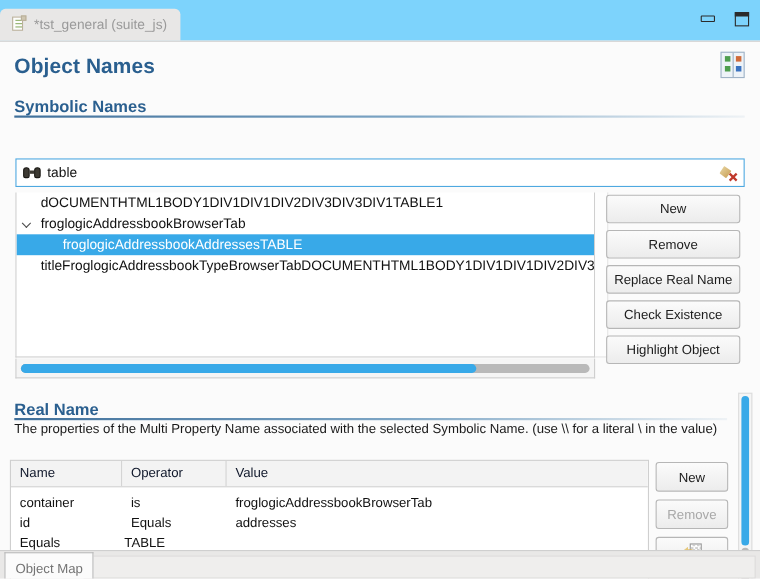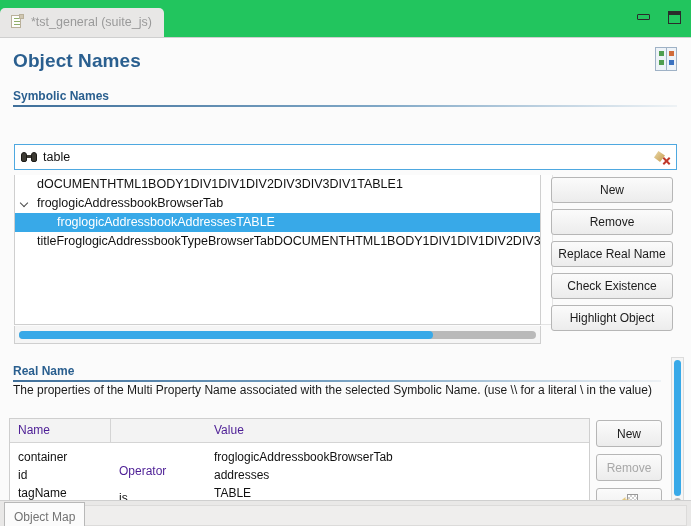--- a/index.html
+++ b/index.html
@@ -10,21 +10,21 @@
     font-size:12px;
     color:#1a1a1a;
     overflow:hidden;
     -webkit-font-smoothing:antialiased;
   }
   .app{position:relative;width:691px;height:526px;box-sizing:border-box;}
 
   
   .tabbar{
     position:absolute;left:0;top:0;width:691px;height:37px;
-    background:#22c55e;
+    background:#7dd3fc;
   }
   .tabbar .tabs{position:absolute;left:0;top:0;display:flex;align-items:flex-end;height:37px;}
   .tab{
     display:flex;align-items:center;gap:7px;
     height:30px;margin-top:5px;
     padding:0 12px 0 11px;
     box-sizing:border-box;
     font-size:12.5px;
     border-top-left-radius:5px;border-top-right-radius:5px;
     white-space:nowrap;
@@ -86,21 +86,21 @@
   }
   .formtoggle .col{flex:1;position:relative;border-right:1px solid #9fb2c6;}
   .formtoggle .col:last-child{border-right:none;}
   .fdot{position:absolute;width:5px;height:5px;left:2.5px;}
   .g1{top:3px;background:#4f9e4f;}
   .g2{top:12px;background:#4f9e4f;}
   .b1{top:3px;background:#d06b3a;}
   .b2{top:12px;background:#3a72c0;}
 
   .section-label{
-    position:absolute;font-size:12px;font-weight:bold;color:#2a5f8f;
+    position:absolute;font-size:15px;font-weight:bold;color:#2a5f8f;
   }
   .hrule{
     position:absolute;height:2px;
     background:linear-gradient(to right,#3f6f9a 0%,#7fa7c6 55%,#eef2f5 100%);
   }
 
   
   .searchbox{
     position:absolute;left:14px;top:106px;width:663px;height:26px;
     background:#fff;border:1px solid #4ea8e0;box-sizing:border-box;
@@ -167,27 +167,27 @@
   
   .desc{
     position:absolute;left:13px;top:344px;width:648px;font-size:12px;color:#1a1a1a;line-height:16px;
   }
   .ptable{
     position:absolute;left:9px;top:380px;width:581px;height:110px;
     background:#fff;border:1px solid #cfcfcf;box-sizing:border-box;overflow:hidden;
   }
   .ptable .thead{
     display:flex;height:23px;background:#f3f3f3;border-bottom:1px solid #d4d4d4;
-    font-size:12px;color:#4c1d95;
+    font-size:12px;color:#0f172a;
   }
   .ptable .thead div{
     line-height:23px;padding-left:8px;border-right:1px solid #d4d4d4;box-sizing:border-box;
   }
   .c-name{width:101px;}
-  .c-op{width:95px;margin-top:41px;}
+  .c-op{width:95px;}
   .c-val{flex:1;border-right:none !important;}
   .prow{display:flex;height:18px;font-size:12px;color:#111;}
   .prow div{line-height:18px;padding-left:8px;box-sizing:border-box;}
 
   .btncol2{position:absolute;left:596px;top:382px;width:70px;}
   .btn2{
     width:66px;height:27px;margin-bottom:7px;
     background:linear-gradient(to bottom,#fbfbfb 0%,#ececec 100%);
     border:1px solid #b6b6b6;border-radius:3px;box-sizing:border-box;
     font-size:12px;color:#1c1c1c;display:flex;align-items:center;justify-content:center;cursor:default;
@@ -324,21 +324,20 @@
         <div class="c-name" style="border:none;">container</div>
         <div class="c-op" style="border:none;">is</div>
         <div class="c-val">froglogicAddressbookBrowserTab</div>
       </div>
       <div class="prow">
         <div class="c-name" style="border:none;">id</div>
         <div class="c-op" style="border:none;">Equals</div>
         <div class="c-val">addresses</div>
       </div>
       <div class="prow">
-        <div class="c-name" style="border:none;">tagName</div>
         <div class="c-op" style="border:none;">Equals</div>
         <div class="c-val">TABLE</div>
       </div>
       <div class="prow">
         <div class="c-name" style="border:none;">visible</div>
         <div class="c-op" style="border:none;">Equals</div>
         <div class="c-val">true</div>
       </div>
     </div>
 

